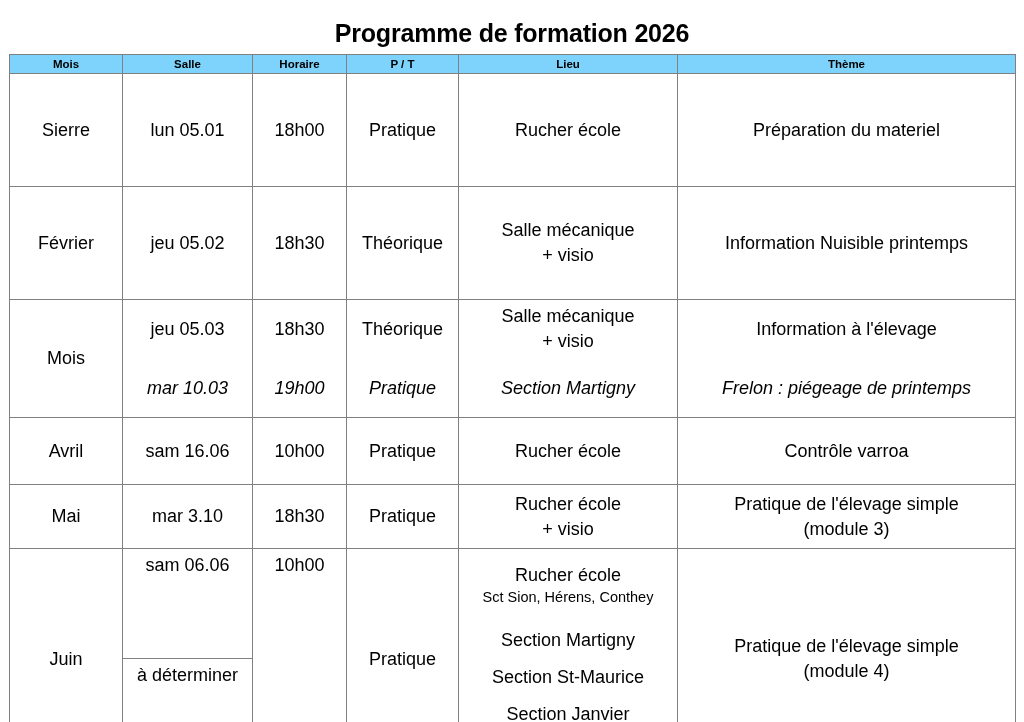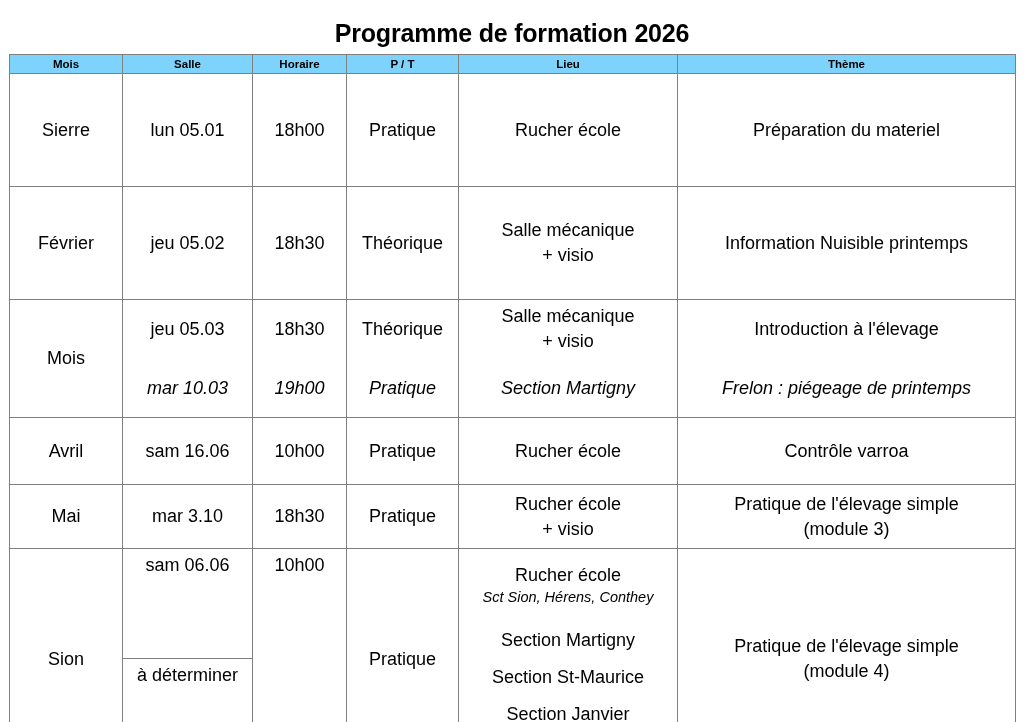--- a/index.html
+++ b/index.html
@@ -60,21 +60,20 @@
   td {
     font-size: 18px;
     line-height: 25px;
   }
   .cell-inner {
     padding: 4px 4px;
   }
   .sub {
     font-size: 14.5px;
     line-height: 19px;
-    font-style: italic;
   }
   .line { display: block; }
 
   
   tr.r-jan td { height: 112px; }
   tr.r-fev td { height: 112px; }
   tr.r-mars-a td { height: 58px; }
   tr.r-mars-b td { height: 58px; font-style: italic; }
   tr.r-avril td { height: 66px; }
   tr.r-mai td { height: 63px; }
@@ -173,21 +172,21 @@
         <td class="nb">
             <div class="cell-inner">Théorique</div>
           </td>
         <td class="nb">
           <div class="cell-inner">
             <span class="line">Salle mécanique</span>
             <span class="line">+ visio</span>
           </div>
         </td>
         <td class="nb">
-            <div class="cell-inner">Introduction à l'élevage</div>
+            <div class="cell-inner">Information à l'élevage</div>
           </td>
       </tr>
 
       <tr class="r-mars-b">
         <td class="nt">
             <div class="cell-inner">mar 10.03</div>
           </td>
         <td class="nt">
             <div class="cell-inner">19h00</div>
           </td>
@@ -245,21 +244,21 @@
         <td>
           <div class="cell-inner">
             <span class="line">Pratique de l'élevage simple</span>
             <span class="line">(module 3)</span>
           </div>
         </td>
       </tr>
 
       <tr class="r-juin-a">
         <td rowspan="5">
-            <div class="cell-inner">Sion</div>
+            <div class="cell-inner">Juin</div>
           </td>
         <td rowspan="2" style="vertical-align:top;">
             <div class="cell-inner">sam 06.06</div>
           </td>
         <td rowspan="5" style="vertical-align:top;">
             <div class="cell-inner">10h00</div>
           </td>
         <td rowspan="5">
             <div class="cell-inner">Pratique</div>
           </td>

